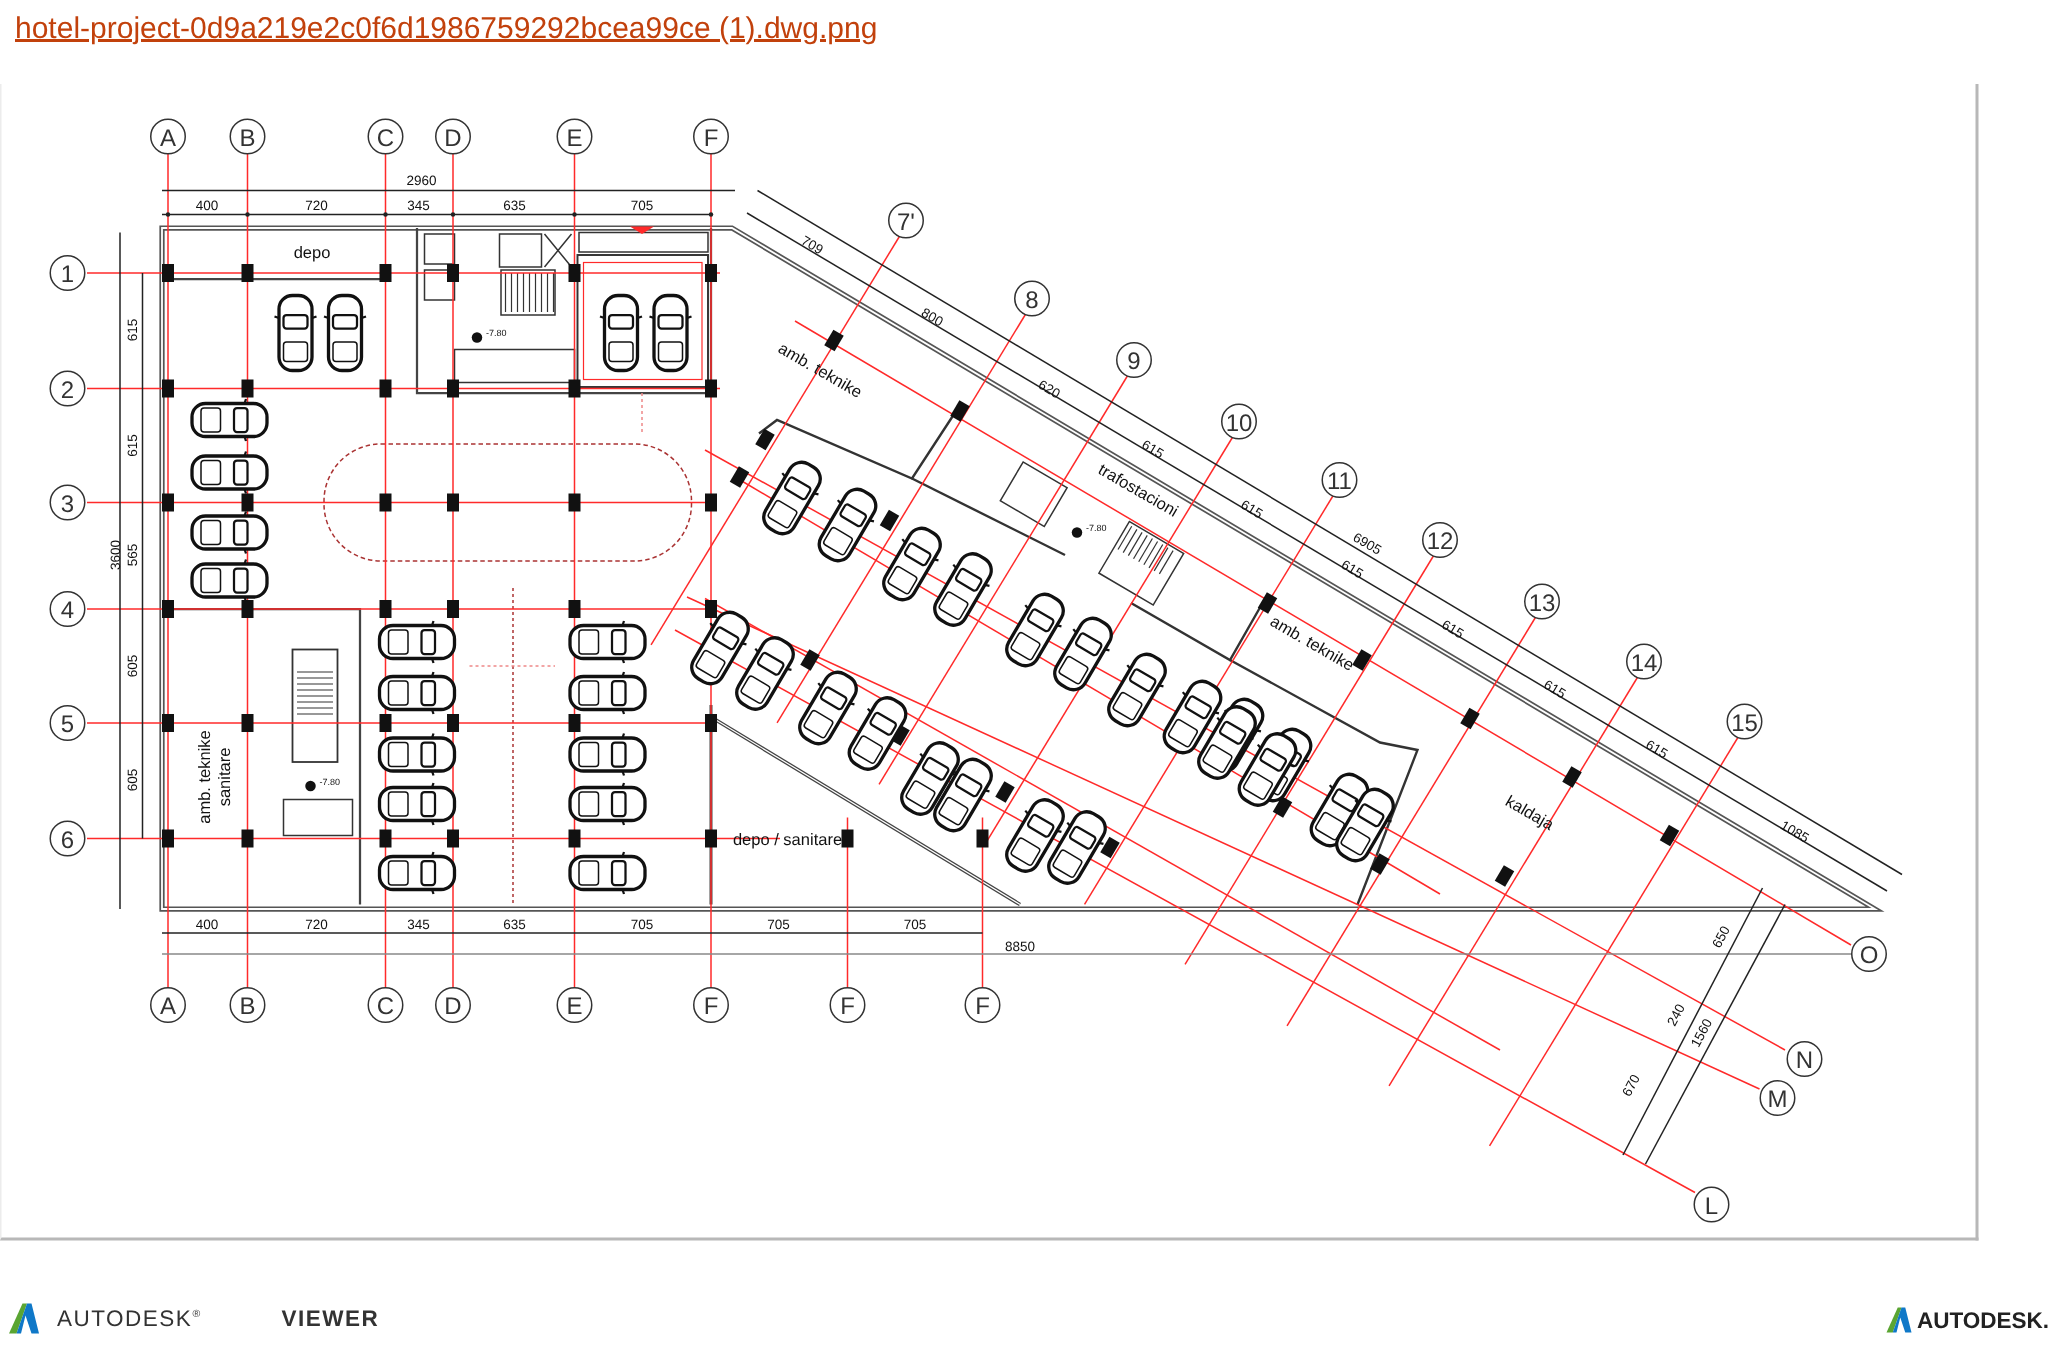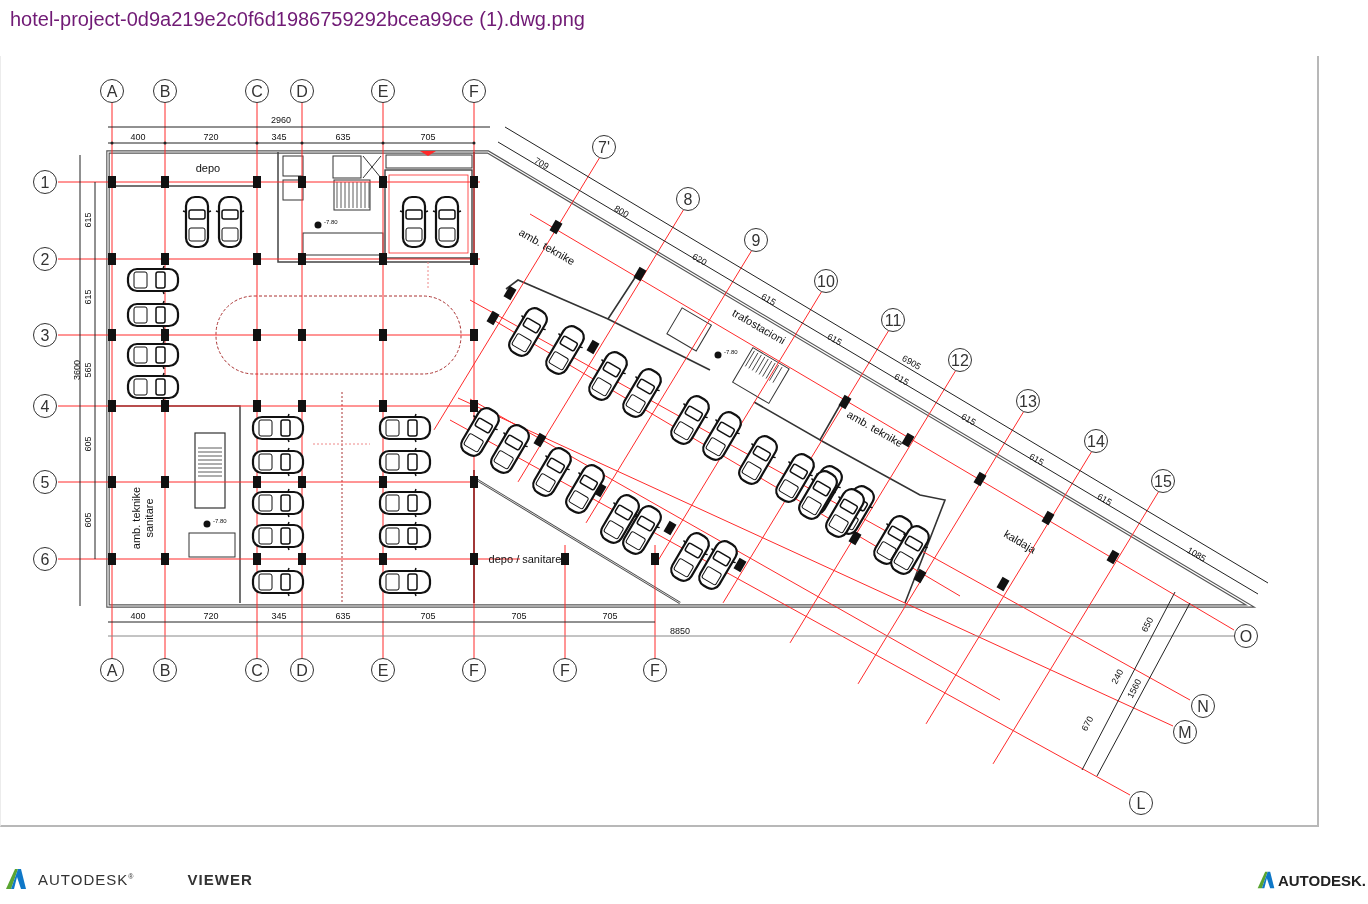--- a/index.html
+++ b/index.html
@@ -1,17 +1,17 @@
 <!DOCTYPE html>
 <html><head>
 <meta charset="utf-8">
 <style>
   html, body { margin:0; padding:0; background:#ffffff; }
   body { width:1368px; height:904px; position:relative; overflow:hidden; font-family:"Liberation Sans", sans-serif; }
-  .file-title { position:absolute; left:10px; top:8px; font-size:20px; color:#701a75; font-family:"Liberation Sans", sans-serif; white-space:nowrap; }
+  .file-title { position:absolute; left:10px; top:8px; font-size:20px; color:#c2410c; font-family:"Liberation Sans", sans-serif; white-space:nowrap;text-decoration:underline; }
   .viewer-frame { position:absolute; left:0; top:56px; width:1319px; height:771px; border-right:2px solid #b8b8b8; border-bottom:2px solid #b8b8b8; border-left:1px solid #ececec; box-sizing:border-box; background:#fff; }
   .drawing { position:absolute; left:0; top:0; }
   .footer { position:absolute; left:0; top:862px; width:1368px; height:36px; }
   .brand-left { position:absolute; left:4px; top:6px; display:flex; align-items:center; gap:10px; }
   .brand-left .word { font-size:15px; letter-spacing:1px; color:#333; font-family:"Liberation Sans", sans-serif; }
   .brand-left .word b { font-weight:bold;margin-left:48px; }
   .brand-right { position:absolute; right:2px; top:8px; display:flex; align-items:center; gap:2px; }
   .brand-right .word { font-size:15px; font-weight:bold; color:#222; letter-spacing:0px; font-family:"Liberation Sans", sans-serif; }
   svg text { font-family:"Liberation Sans", sans-serif; }
 </style>

